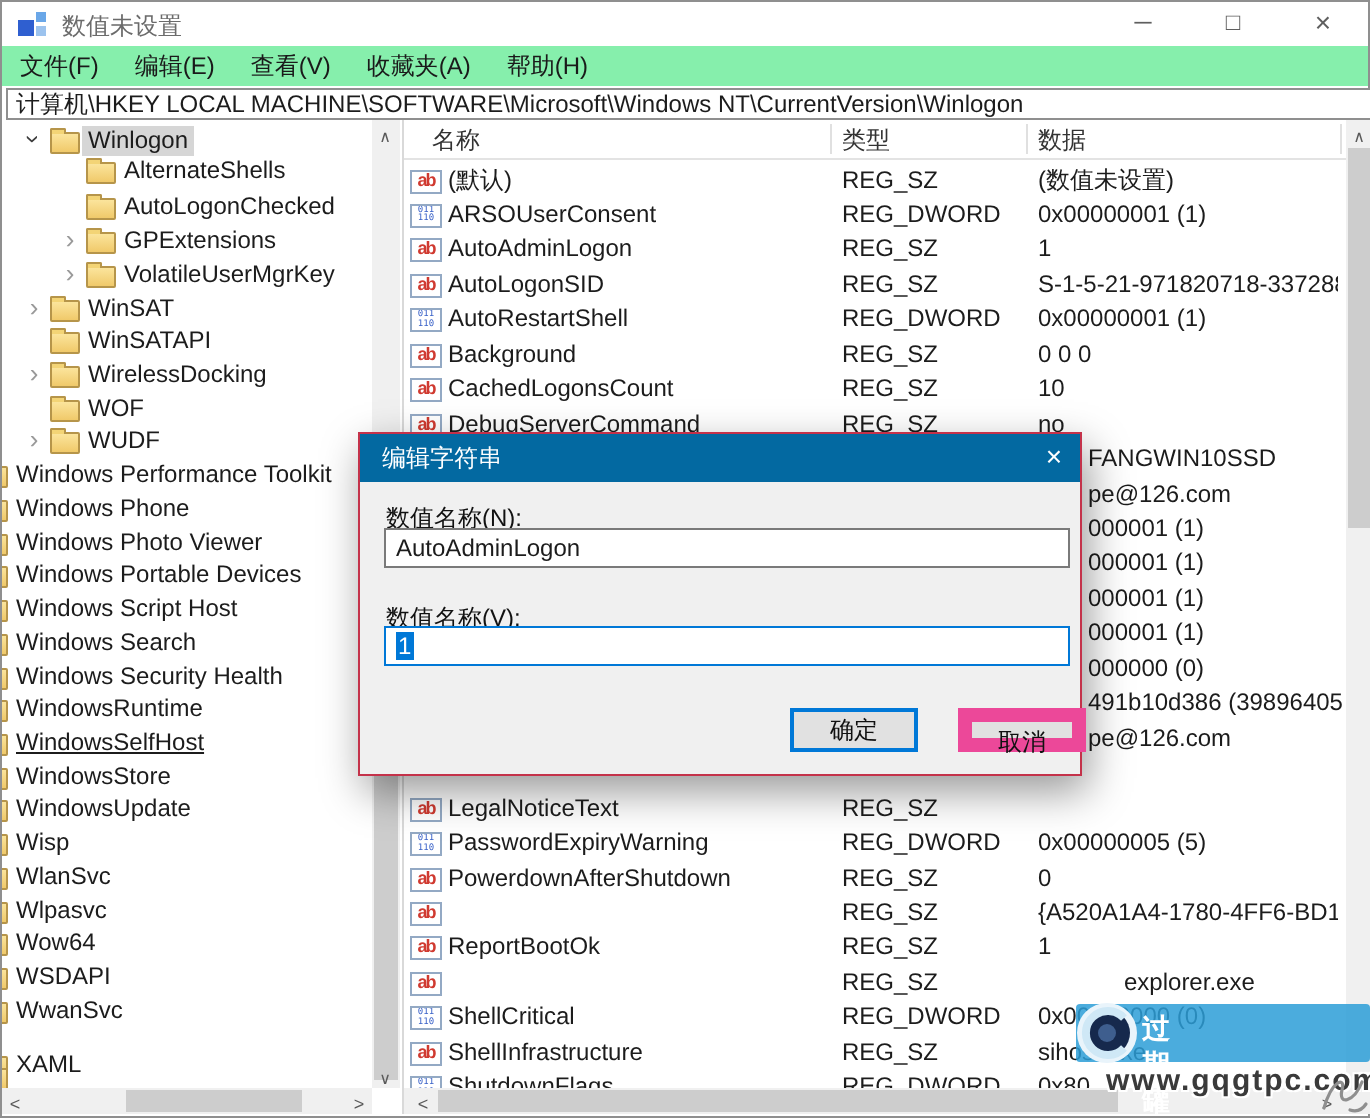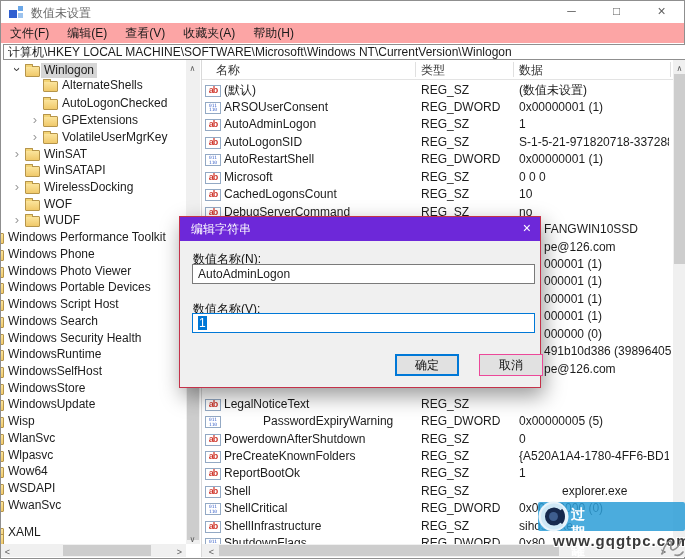--- a/index.html
+++ b/index.html
@@ -13,21 +13,21 @@
   .app-icon i{position:absolute;display:block}
   .ai1{left:0;top:5px;width:8px;height:8px;background:#2f5fd0}
   .ai2{left:9px;top:1px;width:5px;height:5px;background:#6aa7e8}
   .ai3{left:9px;top:8px;width:5px;height:5px;background:#9cc3ee}
   .win-title{position:absolute;left:30px;top:4px;color:#6b6b6b;font-size:12px}
   .controls{position:absolute;right:0;top:0;height:22px;display:flex}
   .ctl{width:45px;height:22px;text-align:center;line-height:20px;color:#5f5f5f;font-size:12px}
   .ctl.close{font-size:14px}
 
   
-  .menubar{position:absolute;left:0;top:22px;width:100%;height:20px;background:#fca5a5;display:flex;align-items:center}
+  .menubar{position:absolute;left:0;top:22px;width:100%;height:20px;background:#86efac;display:flex;align-items:center}
   .menu-item{padding:0 9px;color:#1a1a1a;font-size:12px}
 
   
   .addressbar{position:absolute;left:2px;top:43px;width:677px;height:14px;border:1px solid #8f8f8f;
               background:#fff;line-height:14px;padding-left:4px;white-space:nowrap;overflow:hidden;font-size:12px}
 
   
   .tree{position:absolute;left:0;top:59px;width:185px;height:484px;background:#fff;overflow:hidden}
   .tree-item{position:absolute;left:0;width:100%;height:17px}
   .chev{position:absolute;top:0;width:12px;height:15px;color:#9a9a9a;font-size:13px;line-height:15px;text-align:center}
@@ -61,29 +61,29 @@
   .sb-arrow{position:absolute;width:13px;height:13px;color:#5a5a5a;text-align:center}
   .arr-up::before{content:"∧";font-size:8px;line-height:13px}
   .arr-down::before{content:"∨";font-size:8px;line-height:13px}
   .arr-left::before{content:"<";font-size:9px;line-height:13px}
   .arr-right::before{content:">";font-size:9px;line-height:13px}
   .sb-corner{position:absolute;left:672px;top:543px;width:13px;height:13px;background:#f0f0f0}
 
   
   .dialog{position:absolute;left:178px;top:215px;width:362px;height:172px;background:#f0f0f0;
           border:1px solid #c4324a;box-sizing:border-box;box-shadow:3px 8px 20px rgba(0,0,0,.4);z-index:40}
-  .dlg-title{position:absolute;left:0;top:0;width:100%;height:24px;background:#6d28d9}
+  .dlg-title{position:absolute;left:0;top:0;width:100%;height:24px;background:#0369a1}
   .dlg-title-text{position:absolute;left:11px;top:0;line-height:24px;color:#fff;font-size:12px}
   .dlg-close{position:absolute;right:9px;top:0;line-height:23px;color:#fff;font-size:14px}
   .dlg-label{position:absolute;left:13px;color:#111;font-size:12px}
   .dlg-input{position:absolute;left:12px;width:336px;height:18px;background:#fff;border:1px solid #7a7a7a;
              line-height:18px;padding-left:5px;font-size:12px;overflow:hidden;white-space:nowrap}
   .dlg-input.focus{border:1px solid #0078d7}
   .selhl{background:#0078d7;color:#fff;padding:0 1px}
-  .dlg-btn{position:absolute;height:22px;background:#e1e1e1;border:1px solid #ec4899;box-sizing:border-box;
+  .dlg-btn{position:absolute;height:22px;background:#e1e1e1;border:7px solid #ec4899;box-sizing:border-box;
            text-align:center;line-height:20px;font-size:12px;color:#111}
   .dlg-btn.default{border:1px solid #0078d7;box-shadow:inset 0 0 0 1px #0078d7}
 
   
   .wm{position:absolute;z-index:60}
   .wm-badge{position:absolute;left:537px;top:501px;width:147px;height:29px;background:rgba(44,158,215,.85);
             border-radius:2px}
   .wm-text{position:absolute;left:570px;top:505px;color:#fff;font-size:14px;font-weight:bold;letter-spacing:1px}
   .wm-logo{position:absolute;left:536px;top:499px;width:33px;height:33px}
   .wm-url{position:absolute;left:552px;top:531px;color:#3a3a3a;font-size:15px;font-weight:bold;letter-spacing:1px;
@@ -193,21 +193,21 @@
       <div class="tree-item" style="top: 269.52px;">
         <span class="folder" style="left: -12px;"></span>
         <span class="tree-label" style="left: 4px;">Windows Security Health</span>
       </div>
       <div class="tree-item" style="top: 286.24px;">
         <span class="folder" style="left: -12px;"></span>
         <span class="tree-label" style="left: 4px;">WindowsRuntime</span>
       </div>
       <div class="tree-item" style="top: 302.96px;">
         <span class="folder" style="left: -12px;"></span>
-        <span class="tree-label" style="left: 4px;">WindowsSelfHost</span>
+        <span class="tree-label" style="left: 4px; text-decoration: underline;">WindowsSelfHost</span>
       </div>
       <div class="tree-item" style="top: 319.68px;">
         <span class="folder" style="left: -12px;"></span>
         <span class="tree-label" style="left: 4px;">WindowsStore</span>
       </div>
       <div class="tree-item" style="top: 336.4px;">
         <span class="folder" style="left: -12px;"></span>
         <span class="tree-label" style="left: 4px;">WindowsUpdate</span>
       </div>
       <div class="tree-item" style="top: 353.12px;">
@@ -292,21 +292,21 @@
           <span class="cell" style="left: 317px; width: 150px;">S-1-5-21-971820718-33728858</span>
         </div>
         <div class="lrow" style="top: 91.3px;">
           <span class="vicon dw"></span>
           <span class="cell" style="left: 22px; width: 190px;">AutoRestartShell</span>
           <span class="cell" style="left: 219px; width: 92px;">REG_DWORD</span>
           <span class="cell" style="left: 317px; width: 150px;">0x00000001 (1)</span>
         </div>
         <div class="lrow" style="top: 108.75px;">
           <span class="vicon sz"></span>
-          <span class="cell" style="left: 22px; width: 190px;">Microsoft</span>
+          <span class="cell" style="left: 22px; width: 190px;">Background</span>
           <span class="cell" style="left: 219px; width: 92px;">REG_SZ</span>
           <span class="cell" style="left: 317px; width: 150px;">0 0 0</span>
         </div>
         <div class="lrow" style="top: 126.2px;">
           <span class="vicon sz"></span>
           <span class="cell" style="left: 22px; width: 190px;">CachedLogonsCount</span>
           <span class="cell" style="left: 219px; width: 92px;">REG_SZ</span>
           <span class="cell" style="left: 317px; width: 150px;">10</span>
         </div>
         <div class="lrow" style="top: 143.65px;">
@@ -343,45 +343,43 @@
           <span class="cell" style="left: 342px; width: 128px;">pe@126.com</span>
         </div>
         <div class="lrow" style="top: 335.6px;">
           <span class="vicon sz"></span>
           <span class="cell" style="left: 22px; width: 190px;">LegalNoticeText</span>
           <span class="cell" style="left: 219px; width: 92px;">REG_SZ</span>
           <span class="cell" style="left: 317px; width: 150px;"></span>
         </div>
         <div class="lrow" style="top: 353.05px;">
           <span class="vicon dw"></span>
-          <span class="cell" style="left: 22px; width: 190px; margin-left: 39px;">PasswordExpiryWarning</span>
+          <span class="cell" style="left: 22px; width: 190px;">PasswordExpiryWarning</span>
           <span class="cell" style="left: 219px; width: 92px;">REG_DWORD</span>
           <span class="cell" style="left: 317px; width: 150px;">0x00000005 (5)</span>
         </div>
         <div class="lrow" style="top: 370.5px;">
           <span class="vicon sz"></span>
           <span class="cell" style="left: 22px; width: 190px;">PowerdownAfterShutdown</span>
           <span class="cell" style="left: 219px; width: 92px;">REG_SZ</span>
           <span class="cell" style="left: 317px; width: 150px;">0</span>
         </div>
         <div class="lrow" style="top: 387.95px;">
           <span class="vicon sz"></span>
-          <span class="cell" style="left: 22px; width: 190px;">PreCreateKnownFolders</span>
           <span class="cell" style="left: 219px; width: 92px;">REG_SZ</span>
           <span class="cell" style="left: 317px; width: 150px;">{A520A1A4-1780-4FF6-BD18-16</span>
         </div>
         <div class="lrow" style="top: 405.4px;">
           <span class="vicon sz"></span>
           <span class="cell" style="left: 22px; width: 190px;">ReportBootOk</span>
           <span class="cell" style="left: 219px; width: 92px;">REG_SZ</span>
           <span class="cell" style="left: 317px; width: 150px;">1</span>
         </div>
         <div class="lrow" style="top: 422.85px;">
           <span class="vicon sz"></span>
-          <span class="cell" style="left: 22px; width: 190px;">Shell</span>
           <span class="cell" style="left: 219px; width: 92px;">REG_SZ</span>
           <span class="cell" style="left: 317px; width: 150px; margin-left: 43px;">explorer.exe</span>
         </div>
         <div class="lrow" style="top: 440.3px;">
           <span class="vicon dw"></span>
           <span class="cell" style="left: 22px; width: 190px;">ShellCritical</span>
           <span class="cell" style="left: 219px; width: 92px;">REG_DWORD</span>
           <span class="cell" style="left: 317px; width: 150px;">0x00000000 (0)</span>
         </div>
         <div class="lrow" style="top: 457.75px;">

